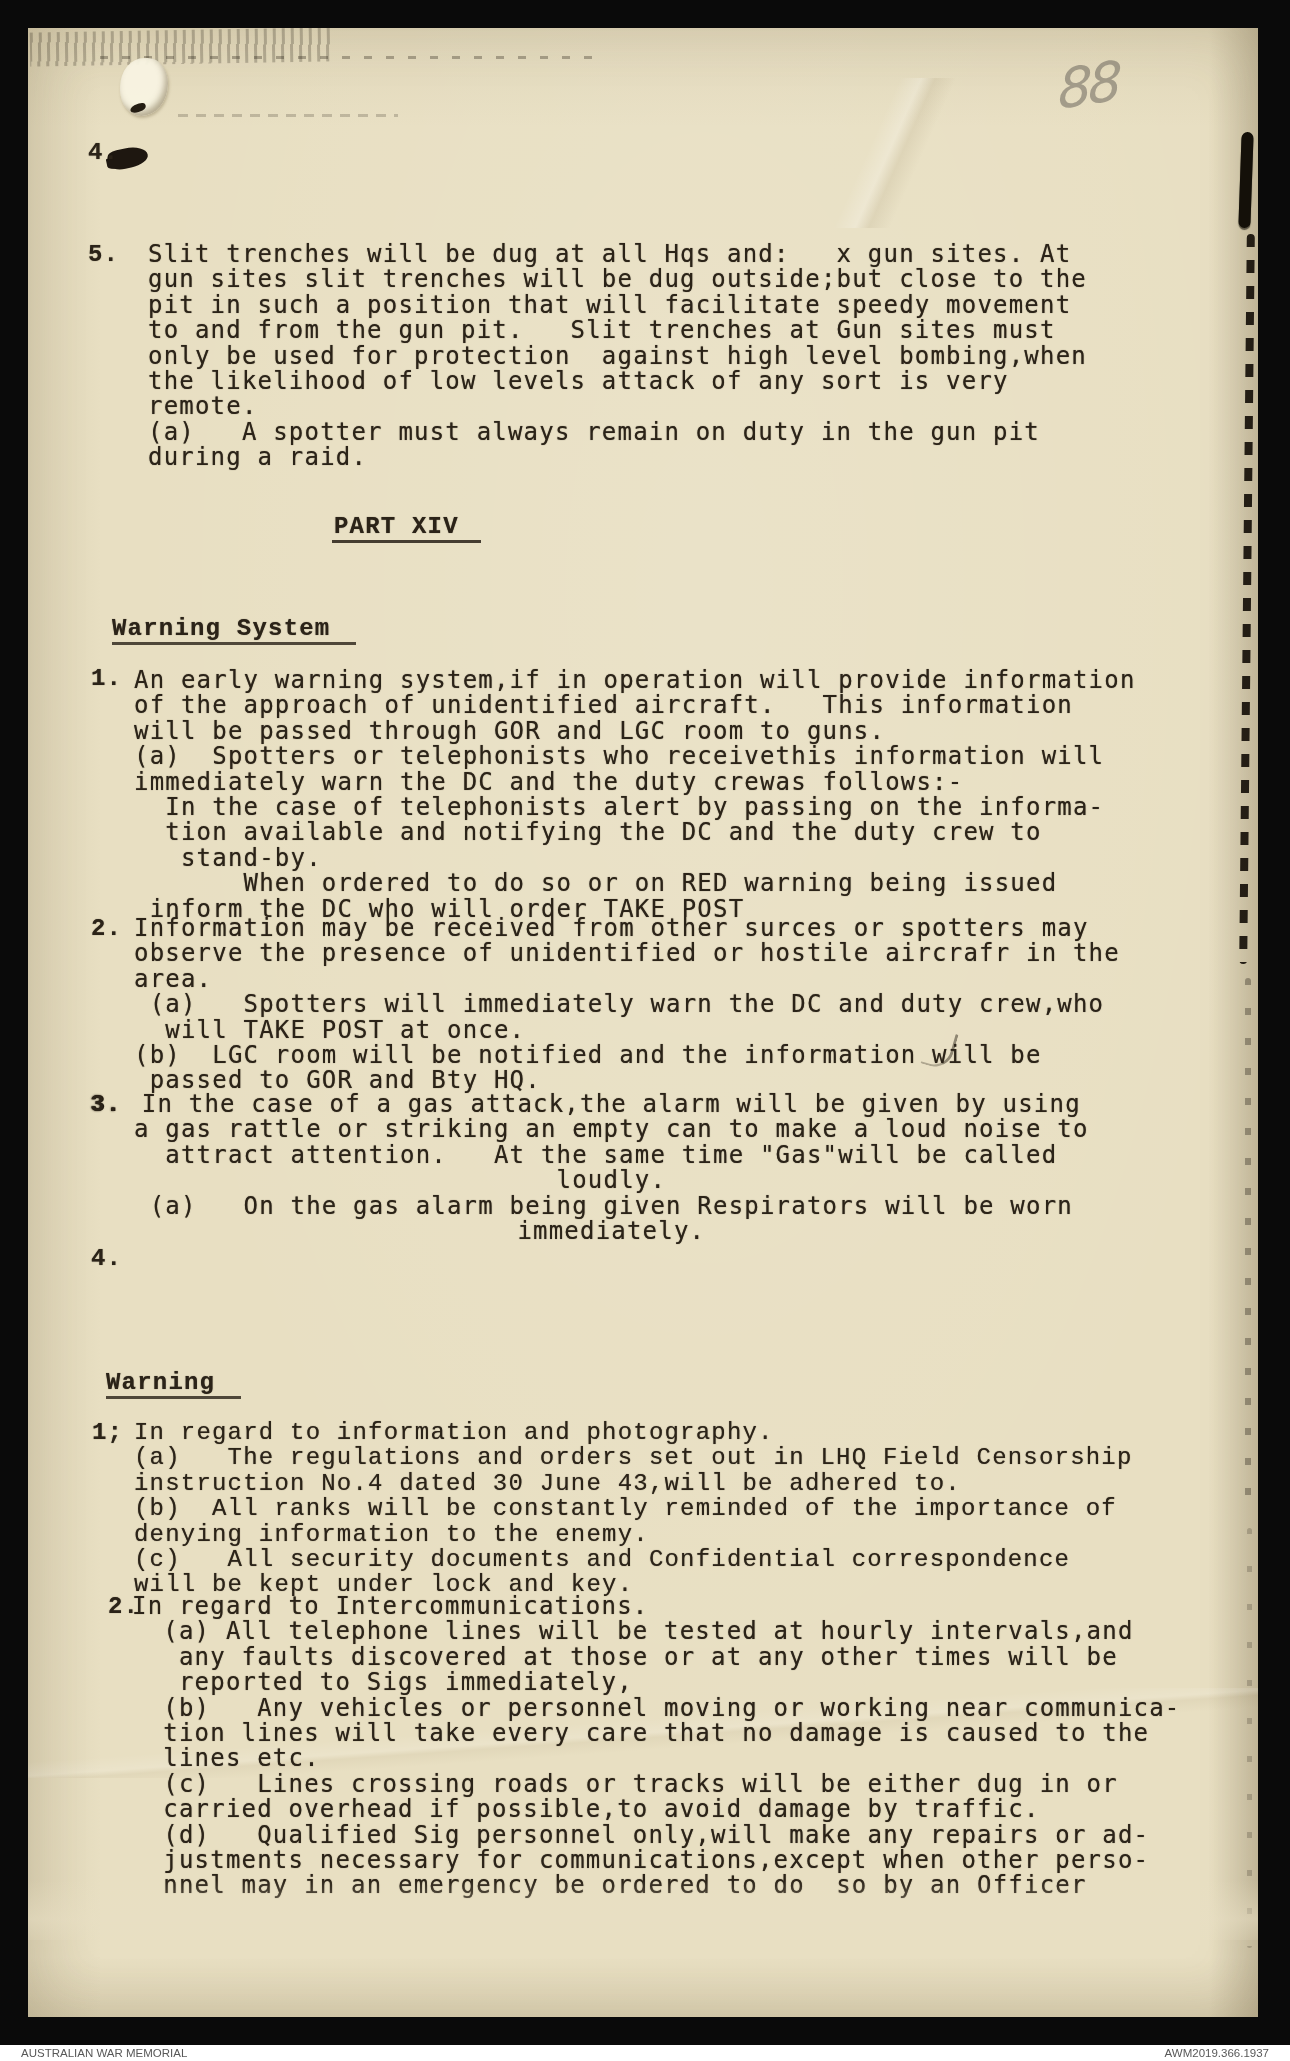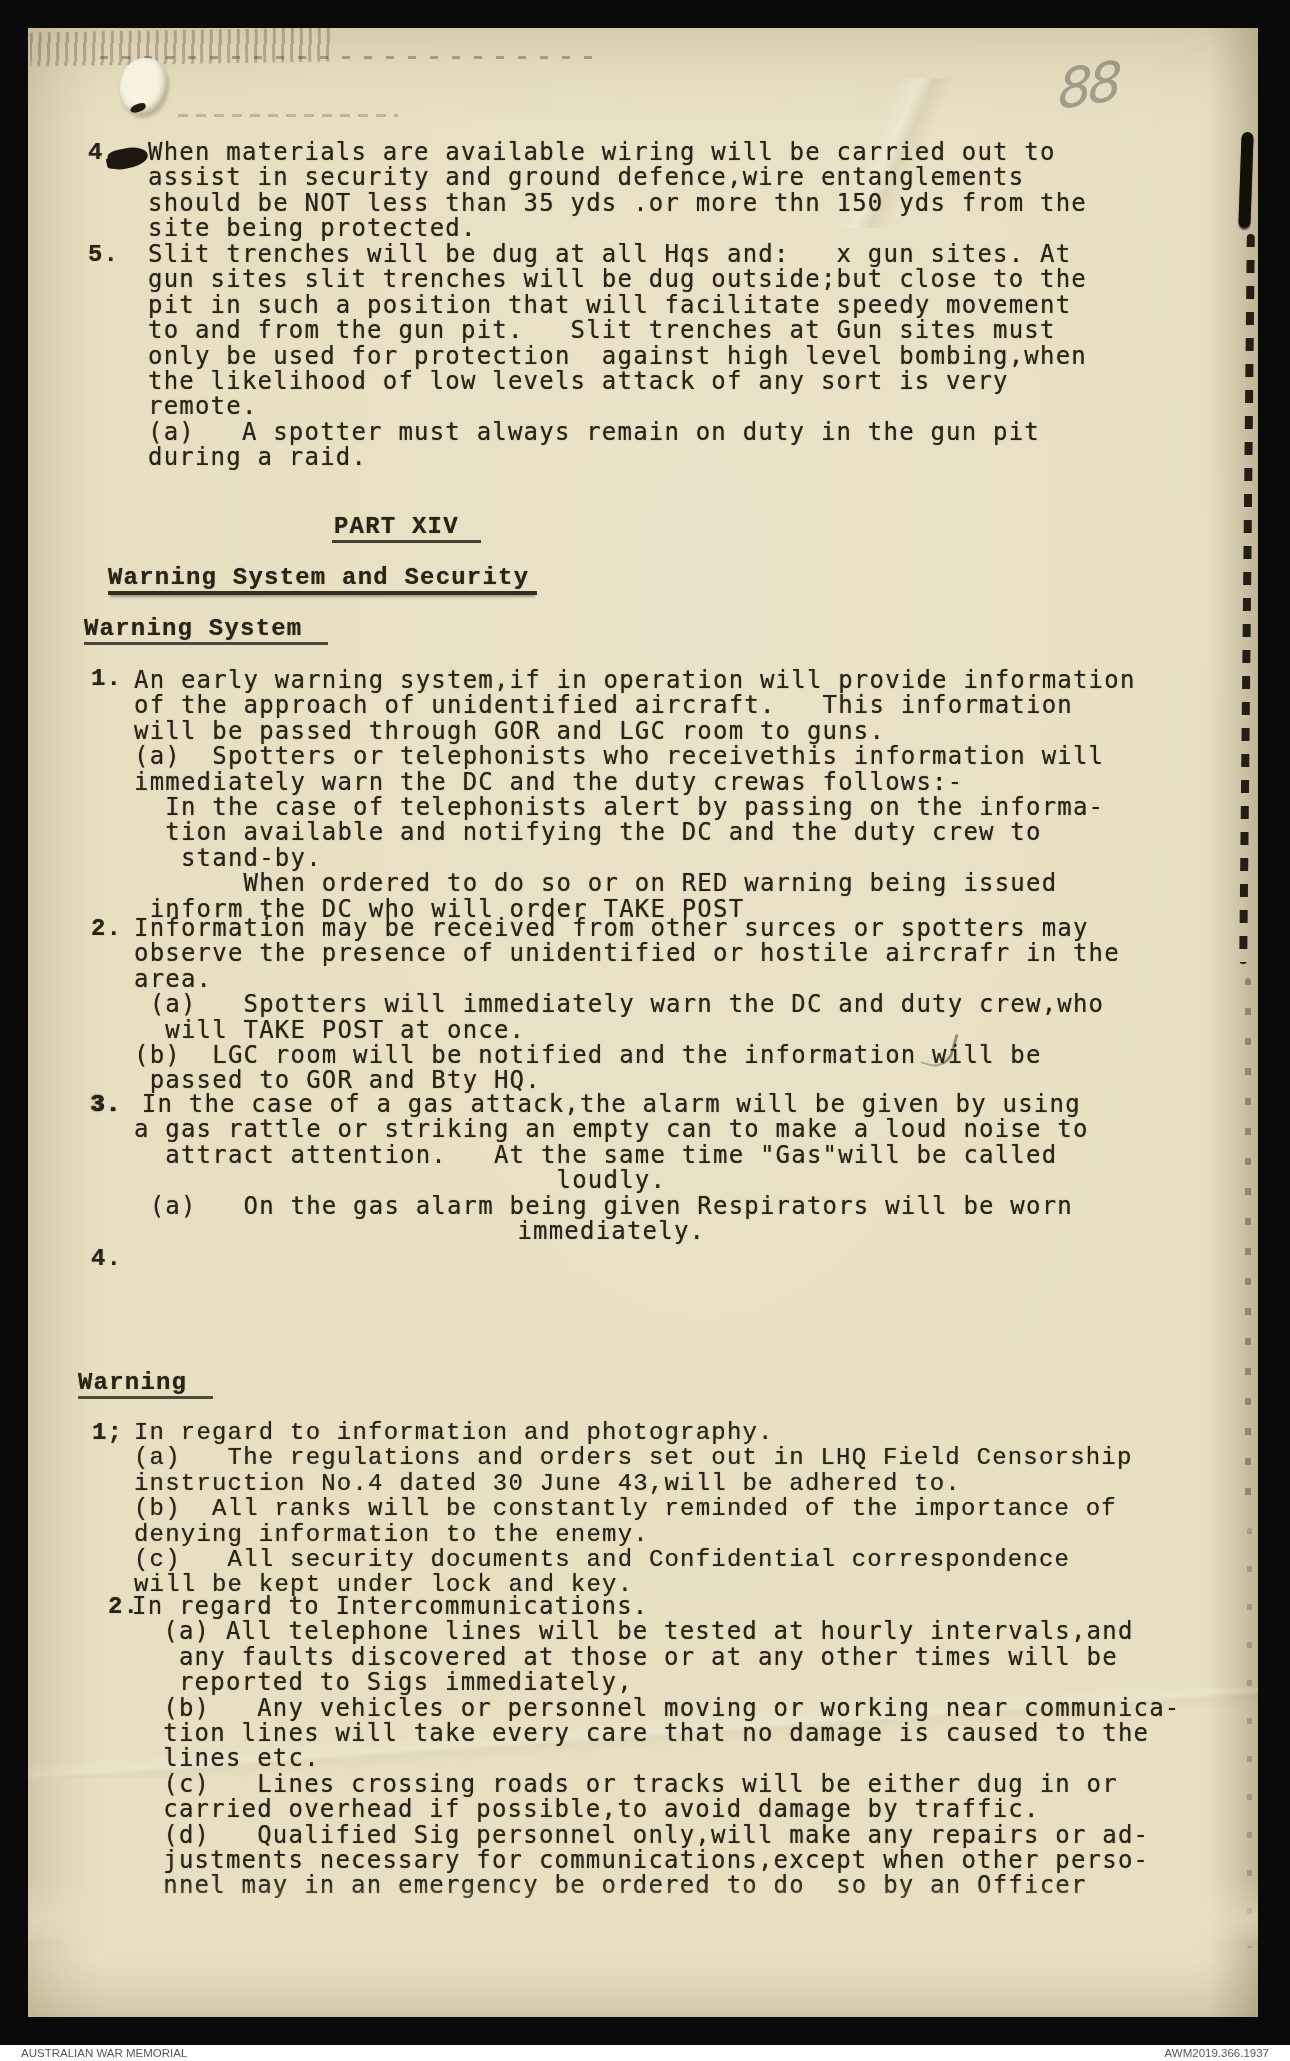--- a/index.html
+++ b/index.html
@@ -11,21 +11,21 @@
            linear-gradient(90deg, rgba(110,95,60,0.10), transparent 6%, transparent 96%, rgba(90,75,45,0.22)),
            linear-gradient(180deg, rgba(120,100,60,0.08), transparent 5%, transparent 97%, rgba(120,100,60,0.12)),
            #e8dfc2;
          box-shadow:inset 0 0 60px rgba(105,90,55,0.18);}
   .txt,.num,.hd{position:absolute;margin:0;font-size:24px;letter-spacing:1.2px;line-height:25.4px;
          color:#2b2318;text-shadow:0 0 1px rgba(43,35,24,0.65);white-space:pre;}
   .num{font-weight:bold;}
   .hd{font-weight:bold;}
   .u2{border-bottom:3px solid rgba(40,32,22,0.85);padding:0 22px 1px 2px;}
   .u3{border-bottom:4px solid rgba(32,25,17,0.9);box-shadow:0 4px 2px -2px rgba(32,25,17,0.35);padding:0 8px 1px 0;}
-  .u1{border-bottom:3px solid rgba(40,32,22,0.8);padding:0 26px 1px 0;}
+  .u1{border-bottom:3px solid rgba(40,32,22,0.8);padding:0 26px 1px 0;margin-left:28px;}
   
   .smudge-corner{position:absolute;left:2px;top:2px;width:300px;height:34px;
       background:repeating-linear-gradient(93deg, rgba(35,28,18,0.55) 0 3px, transparent 3px 9px);
       opacity:.45;filter:blur(0.5px);transform:rotate(-1deg);}
   .dotline1{position:absolute;left:72px;top:28px;width:500px;height:3px;
       background:repeating-linear-gradient(90deg, rgba(35,28,18,0.7) 0 8px, transparent 8px 22px);
       opacity:.45;filter:blur(0.3px);}
   .dotline2{position:absolute;left:150px;top:86px;width:220px;height:3px;
       background:repeating-linear-gradient(90deg, rgba(35,28,18,0.6) 0 10px, transparent 10px 18px);
       opacity:.35;}
@@ -77,39 +77,34 @@
     <div class="crease-diag"></div>
     <div class="crease-mid"></div>
     <div class="ink-edge-top"></div>
     <div class="ink-dash1"></div>
     <div class="ink-dash2"></div>
     <div class="ink-dash3"></div>
     <div class="pencil-tick"></div>
     <div class="pencil-88">88</div>
 
     <span class="num" style="top:112px;left:60px;">4.</span>
-    <pre class="txt" style="top:112px;left:120px;">When materials are available wiring will be carried out to
-assist in security and ground defence,wire entanglements
-should be NOT less than 35 yds .or more thn 150 yds from the
-site being protected.</pre>
 
     <span class="num" style="top:214px;left:60px;">5.</span>
     <pre class="txt" style="top:214px;left:120px;">Slit trenches will be dug at all Hqs and:   x gun sites. At
 gun sites slit trenches will be dug outside;but close to the
 pit in such a position that will facilitate speedy movement
 to and from the gun pit.   Slit trenches at Gun sites must
 only be used for protection  against high level bombing,when
 the likelihood of low levels attack of any sort is very
 remote.
 (a)   A spotter must always remain on duty in the gun pit
 during a raid.</pre>
 
     <span class="hd u2" style="top:486px;left:304px;">PART XIV</span>
 
-    <span class="hd u3" style="top:537px;left:80px;">Warning System and Security</span>
 
     <span class="hd u1" style="top:588px;left:56px;">Warning System</span>
 
     <span class="num" style="top:638px;left:63px;">1.</span>
     <pre class="txt" style="top:640px;left:106px;">An early warning system,if in operation will provide information
 of the approach of unidentified aircraft.   This information
 will be passed through GOR and LGC room to guns.
 (a)  Spotters or telephonists who receivethis information will
 immediately warn the DC and the duty crewas follows:-
   In the case of telephonists alert by passing on the informa-

